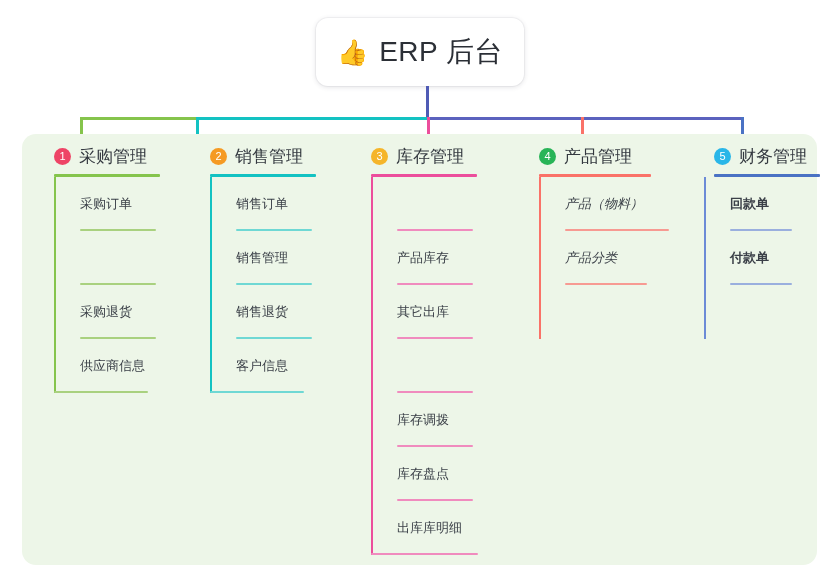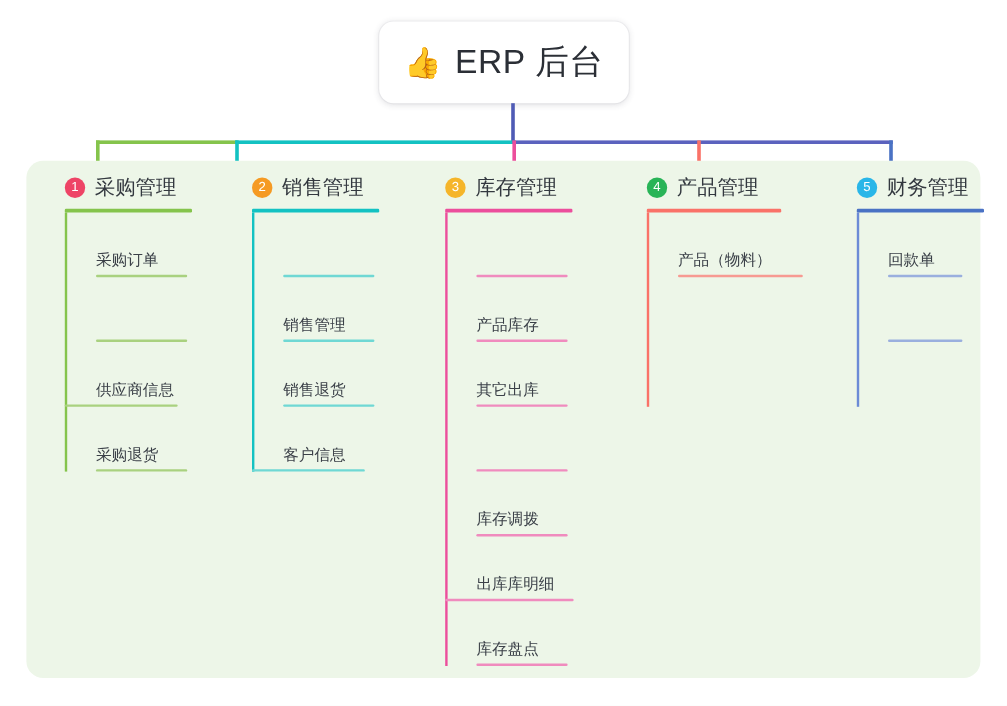--- a/index.html
+++ b/index.html
@@ -122,21 +122,21 @@
     box-sizing: border-box;
     padding-left: 26px;
     display: flex;
     flex-direction: column;
     justify-content: flex-end;
   }
   .leaf-label {
     font-size: 13px;
     color: #3b4048;
     white-space: nowrap;
-    padding-bottom: 4px;
+    padding-bottom: 17px;
     line-height: 16px;
   }
   .leaf-rule {
     height: 2px;
     border-radius: 1px;
   }
 </style>
 </head>
 <body>
 
@@ -172,39 +172,40 @@
     <div class="leaves" style="margin-left:14px;">
       <div class="leaf-spine" style="background:#85C44C; height:216px;"></div>
       <div class="leaf">
         <span class="leaf-label">采购订单</span>
         <div class="leaf-rule" style="background:#A9D17F; width:76px;"></div>
       </div>
       <div class="leaf">
         <div class="leaf-rule" style="background:#A9D17F; width:76px;"></div>
       </div>
       <div class="leaf">
+        <span class="leaf-label">采购退货</span>
+        <div class="leaf-rule" style="background:#A9D17F; width:76px;"></div>
+      </div>
+      <div class="leaf">
         <span class="leaf-label">供应商信息</span>
         <div class="leaf-rule" style="background:#A9D17F; width:94px; margin-left:-26px;"></div>
-      </div>
-      <div class="leaf">
-        <span class="leaf-label">采购退货</span>
-        <div class="leaf-rule" style="background:#A9D17F; width:76px;"></div>
       </div>
     </div>
   </div>
 
   <div class="column" style="left:196px; width:148px;">
     <div class="col-header">
       <span class="badge" style="background:#F59A23;">2</span>
       <span class="col-title">销售管理</span>
     </div>
     <div class="col-rule" style="background:#13C2C2; width:106px; margin-left:14px;"></div>
     <div class="leaves" style="margin-left:14px;">
       <div class="leaf-spine" style="background:#13C2C2; height:216px;"></div>
       <div class="leaf">
+        <span class="leaf-label">销售订单</span>
         <div class="leaf-rule" style="background:#6FD8D4; width:76px;"></div>
       </div>
       <div class="leaf">
         <span class="leaf-label">销售管理</span>
         <div class="leaf-rule" style="background:#6FD8D4; width:76px;"></div>
       </div>
       <div class="leaf">
         <span class="leaf-label">销售退货</span>
         <div class="leaf-rule" style="background:#6FD8D4; width:76px;"></div>
       </div>
@@ -235,56 +236,61 @@
         <div class="leaf-rule" style="background:#F08BBE; width:76px;"></div>
       </div>
       <div class="leaf">
         <div class="leaf-rule" style="background:#F08BBE; width:76px;"></div>
       </div>
       <div class="leaf">
         <span class="leaf-label">库存调拨</span>
         <div class="leaf-rule" style="background:#F08BBE; width:76px;"></div>
       </div>
       <div class="leaf">
+        <span class="leaf-label">库存盘点</span>
+        <div class="leaf-rule" style="background:#F08BBE; width:76px;"></div>
+      </div>
+      <div class="leaf">
         <span class="leaf-label">出库库明细</span>
         <div class="leaf-rule" style="background:#F08BBE; width:107px; margin-left:-26px;"></div>
       </div>
-      <div class="leaf">
-        <span class="leaf-label">库存盘点</span>
-        <div class="leaf-rule" style="background:#F08BBE; width:76px;"></div>
-      </div>
     </div>
   </div>
 
   <div class="column" style="left:525px; width:160px;">
     <div class="col-header">
       <span class="badge" style="background:#28B457;">4</span>
       <span class="col-title">产品管理</span>
     </div>
     <div class="col-rule" style="background:#FA7268; width:112px; margin-left:14px;"></div>
-    <div class="leaves" style="margin-left:14px;">
+    <div class="leaves" style="margin-left:14px;font-style:italic;">
       <div class="leaf-spine" style="background:#FA7268; height:162px;"></div>
       <div class="leaf">
         <span class="leaf-label">产品（物料）</span>
         <div class="leaf-rule" style="background:#F79A92; width:104px;"></div>
       </div>
+      <div class="leaf">
+        <span class="leaf-label">产品分类</span>
+        <div class="leaf-rule" style="background:#F79A92; width:82px;"></div>
+      </div>
     </div>
   </div>
 
   <div class="column" style="left:700px; width:140px;">
     <div class="col-header">
       <span class="badge" style="background:#29B6E8;">5</span>
       <span class="col-title">财务管理</span>
     </div>
     <div class="col-rule" style="background:#4A72C4; width:106px; margin-left:14px;"></div>
-    <div class="leaves" style="margin-left:14px;">
+    <div class="leaves" style="margin-left:4px;font-weight:bold;">
       <div class="leaf-spine" style="background:#6C8BD6; height:162px;"></div>
       <div class="leaf">
         <span class="leaf-label">回款单</span>
         <div class="leaf-rule" style="background:#9AAFDE; width:62px;"></div>
       </div>
       <div class="leaf">
+        <span class="leaf-label">付款单</span>
         <div class="leaf-rule" style="background:#9AAFDE; width:62px;"></div>
       </div>
     </div>
   </div>
 
 </div>
 
 </body></html>

